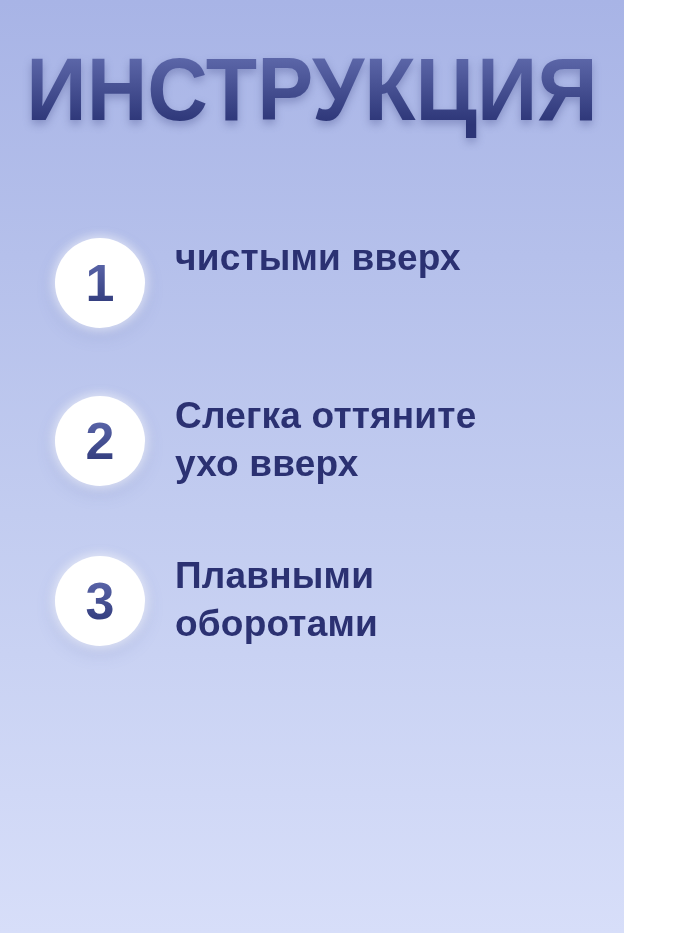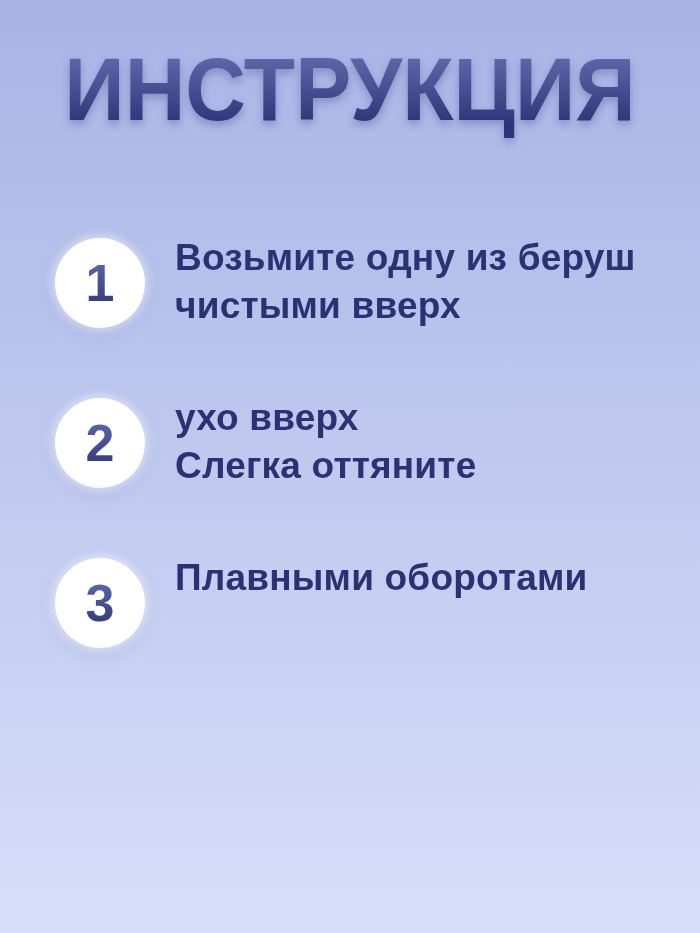--- a/index.html
+++ b/index.html
@@ -11,21 +11,21 @@
     --step-text:#2b3172;
     --circle-fill:#ffffff;
     --digit-gradient-top:#5f6aae;
     --digit-gradient-bottom:#303a7b;
   }
   *{margin:0;padding:0;box-sizing:border-box;}
   html,body{width:700px;}
   body{font-family:"Liberation Sans", sans-serif;}
   .canvas{
     position:relative;
-    width:700px;
+    width:624px;
     height:933px;
     overflow:hidden;
     background:linear-gradient(180deg,
       var(--background-top) 0%,
       var(--background-mid) 55%,
       var(--background-bottom) 100%);
   }
   .title{
     margin-top:38px;
     text-align:center;
@@ -101,32 +101,31 @@
 
   <h1 class="title">ИНСТРУКЦИЯ</h1>
 
   <div class="steps">
 
     <div class="step">
       <div class="badge">
         <span class="num">1</span>
       </div>
       <div class="lines">
-        <div class="line">Возьмите одну из беруш</div>
         <div class="line">чистыми вверх</div>
       </div>
     </div>
 
     <div class="step">
       <div class="badge">
         <span class="num">2</span>
       </div>
       <div class="lines">
+        <div class="line">Слегка оттяните</div>
         <div class="line">ухо вверх</div>
-        <div class="line">Слегка оттяните</div>
       </div>
     </div>
 
     <div class="step">
       <div class="badge">
         <span class="num">3</span>
       </div>
       <div class="lines">
         <div class="line">Плавными оборотами</div>
       </div>

